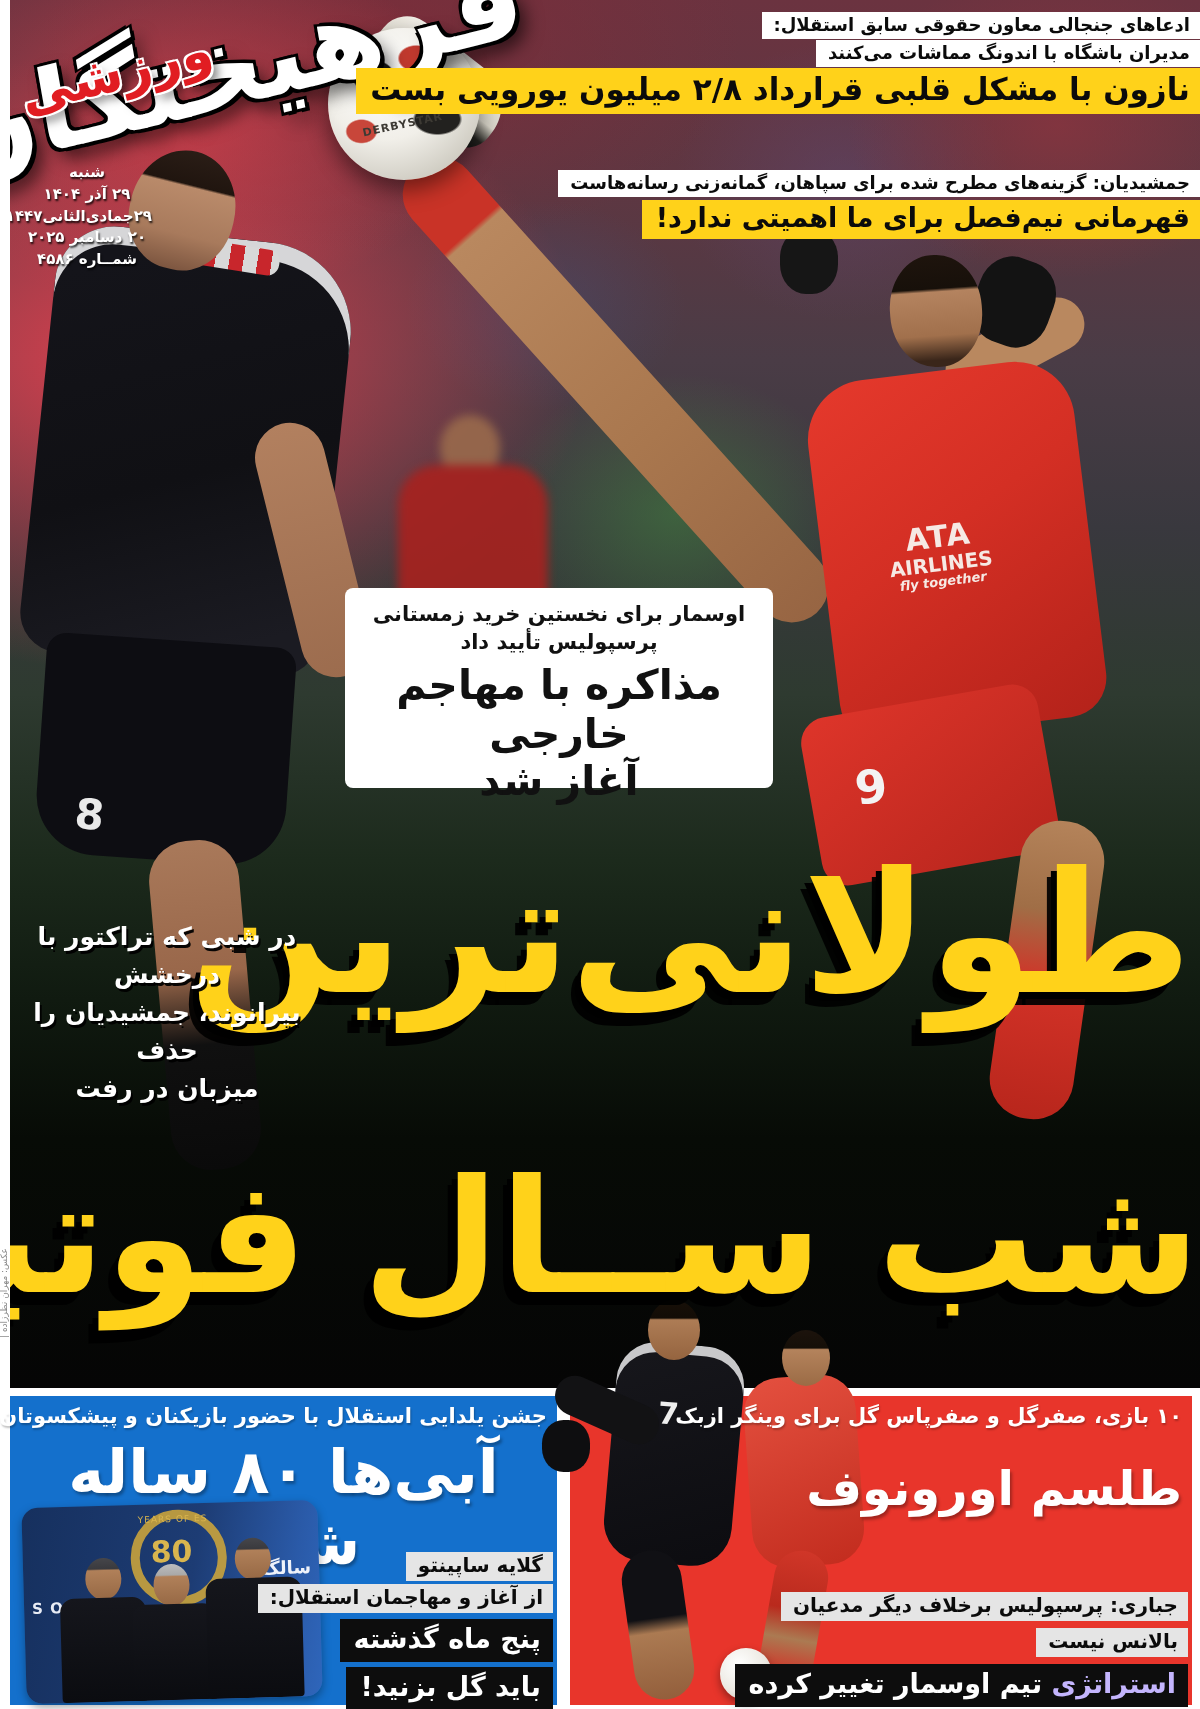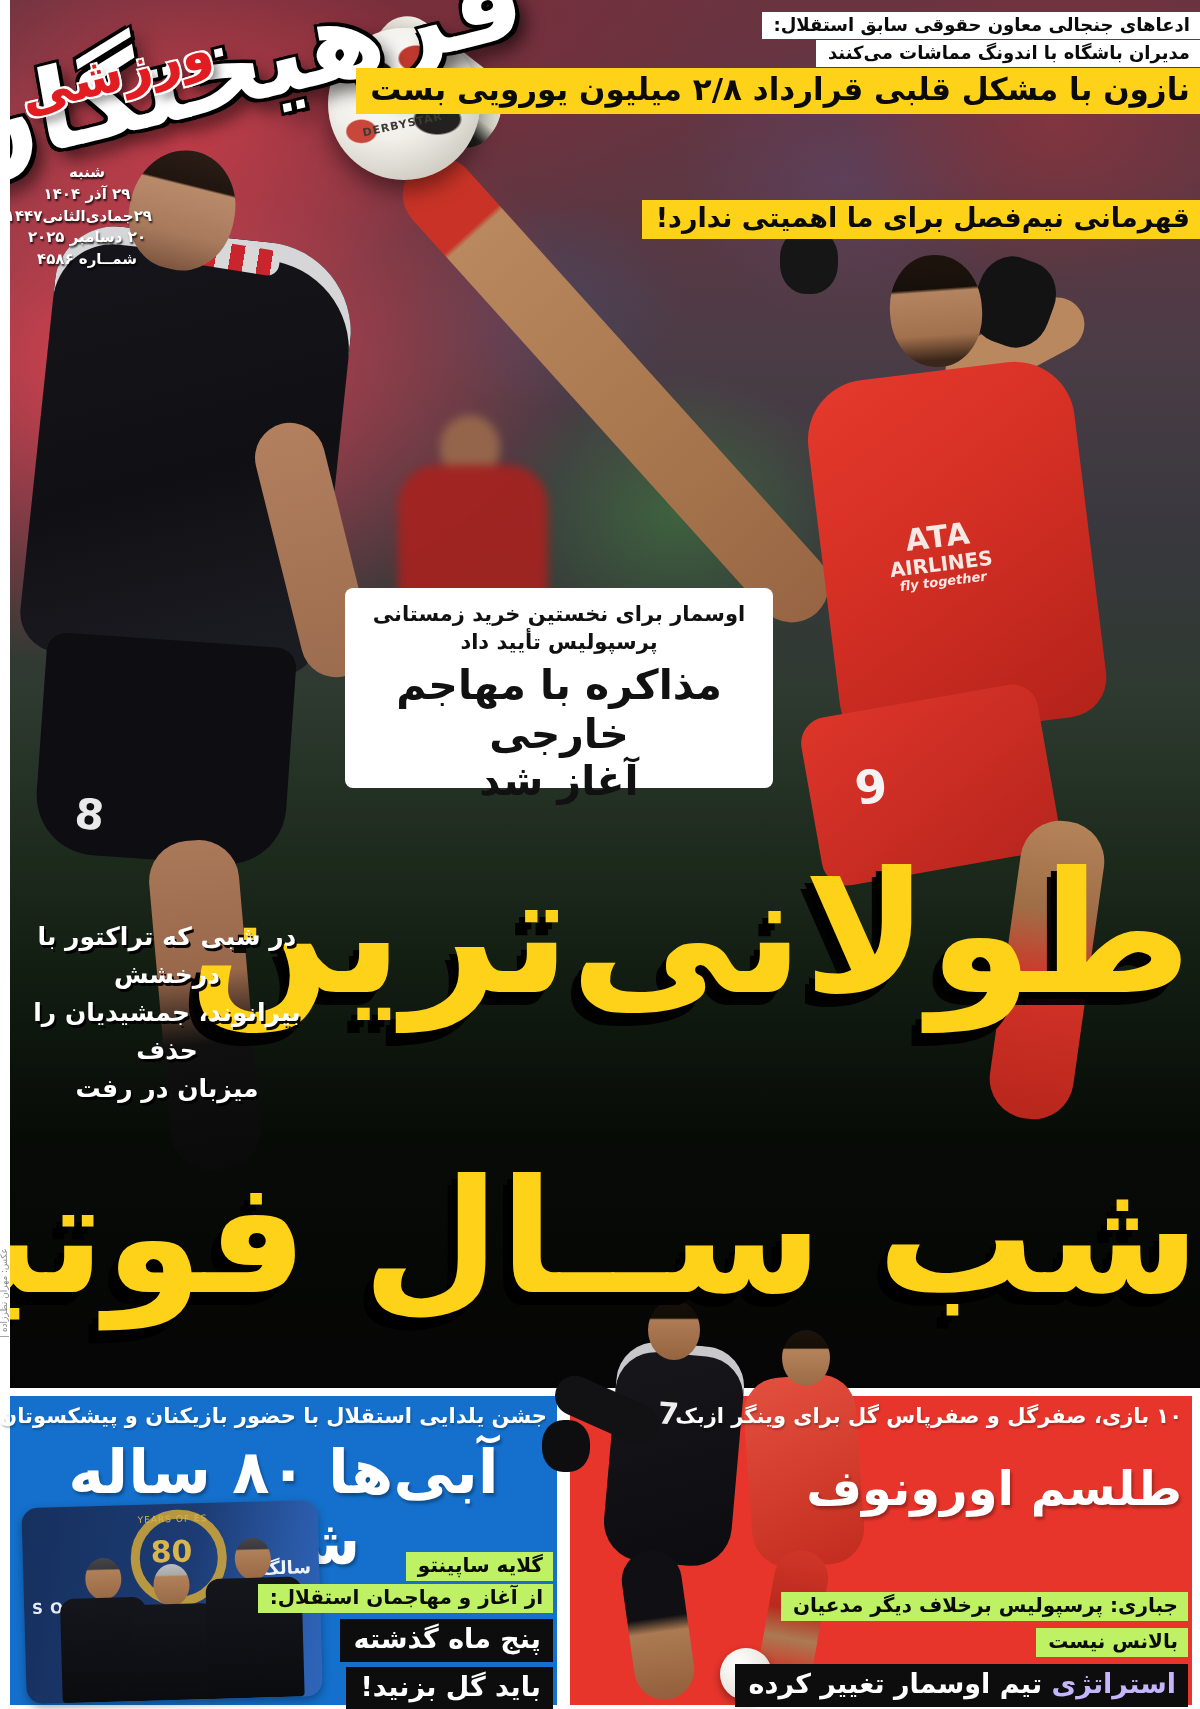--- a/index.html
+++ b/index.html
@@ -95,21 +95,21 @@
   
   .credit{left:-1px;top:1248px;height:100px;writing-mode:vertical-rl;transform:rotate(180deg);font-size:9px;color:#8a8a8a;letter-spacing:.5px;}
 
   
   .panel{top:1396px;height:309px;overflow:visible;}
   .panel-blue{left:10px;width:547px;background:var(--panel-blue,#1470cc);}
   .panel-red{left:570px;width:622px;background:var(--panel-red,#e8352b);}
   .p-kicker{position:absolute;right:10px;top:8px;color:#fff;font-size:21px;font-weight:bold;white-space:nowrap;text-shadow:1px 2px 2px rgba(0,0,0,.25);}
   .bl-head{position:absolute;left:0;right:0;top:40px;text-align:center;color:#fff;font-size:61px;font-weight:bold;text-shadow:2px 3px 3px rgba(0,0,0,.3);}
   .bstrip{position:absolute;right:4px;white-space:nowrap;padding:1px 10px 4px 12px;font-weight:bold;}
-  .bstrip.white{background:#bef264;color:#0b0b0b;font-size:20px;}
+  .bstrip.white{background:#e5e5e5;color:#0b0b0b;font-size:20px;}
   .bstrip.black{background:#0d0d0d;color:#fff;font-size:27px;padding:4px 12px 8px 14px;}
   .bs1{top:156px;} .bs2{top:188px;} .bs3{top:223px;} .bs4{top:271px;}
 
   
   .photo{position:absolute;left:14px;top:108px;width:296px;height:196px;border-radius:16px;transform:rotate(-1.6deg);overflow:hidden;
     background:linear-gradient(100deg,#16305e 0%,#1d3c74 55%,#2a5aa8 86%,#2f66bb 100%);box-shadow:0 4px 10px rgba(0,0,0,.35);}
   .ring{position:absolute;left:108px;top:6px;width:78px;height:78px;border-radius:50%;border:9px solid #c9a33c;opacity:.9;}
   .ring-txt{position:absolute;left:116px;top:10px;color:#d9b54e;font-size:9px;direction:ltr;letter-spacing:1px;}
   .logo80{position:absolute;left:128px;top:30px;color:#d9b54e;font-size:30px;font-weight:bold;direction:ltr;}
   .bd-left{position:absolute;left:8px;top:92px;color:#e8ecf5;font-size:15px;font-weight:bold;direction:ltr;letter-spacing:1px;}
@@ -191,20 +191,21 @@
       <div>شنبه</div>
       <div>۲۹ آذر ۱۴۰۴</div>
       <div>۲۹جمادی‌الثانی۱۴۴۷</div>
       <div>۲۰ دسامبر ۲۰۲۵</div>
       <div>شمــاره ۴۵۸۶</div>
     </div>
 
     <div class="strip white k1">ادعاهای جنجالی معاون حقوقی سابق استقلال:</div>
     <div class="strip white k2">مدیران باشگاه با اندونگ مماشات می‌کنند</div>
     <div class="strip yellow y1">نازون با مشکل قلبی قرارداد ۲/۸ میلیون یورویی بست</div>
+    <div class="strip white k3">جمشیدیان: گزینه‌های مطرح شده برای سپاهان، گمانه‌زنی رسانه‌هاست</div>
     <div class="strip yellow y2">قهرمانی نیم‌فصل برای ما اهمیتی ندارد!</div>
 
     <div class="abs center-box">
       <div class="cb-k">اوسمار برای نخستین خرید زمستانی</div>
       <div class="cb-k">پرسپولیس تأیید داد</div>
       <div class="cb-h">مذاکره با مهاجم خارجی</div>
       <div class="cb-h2">آغاز شد</div>
     </div>
 
     <div class="abs dek">

